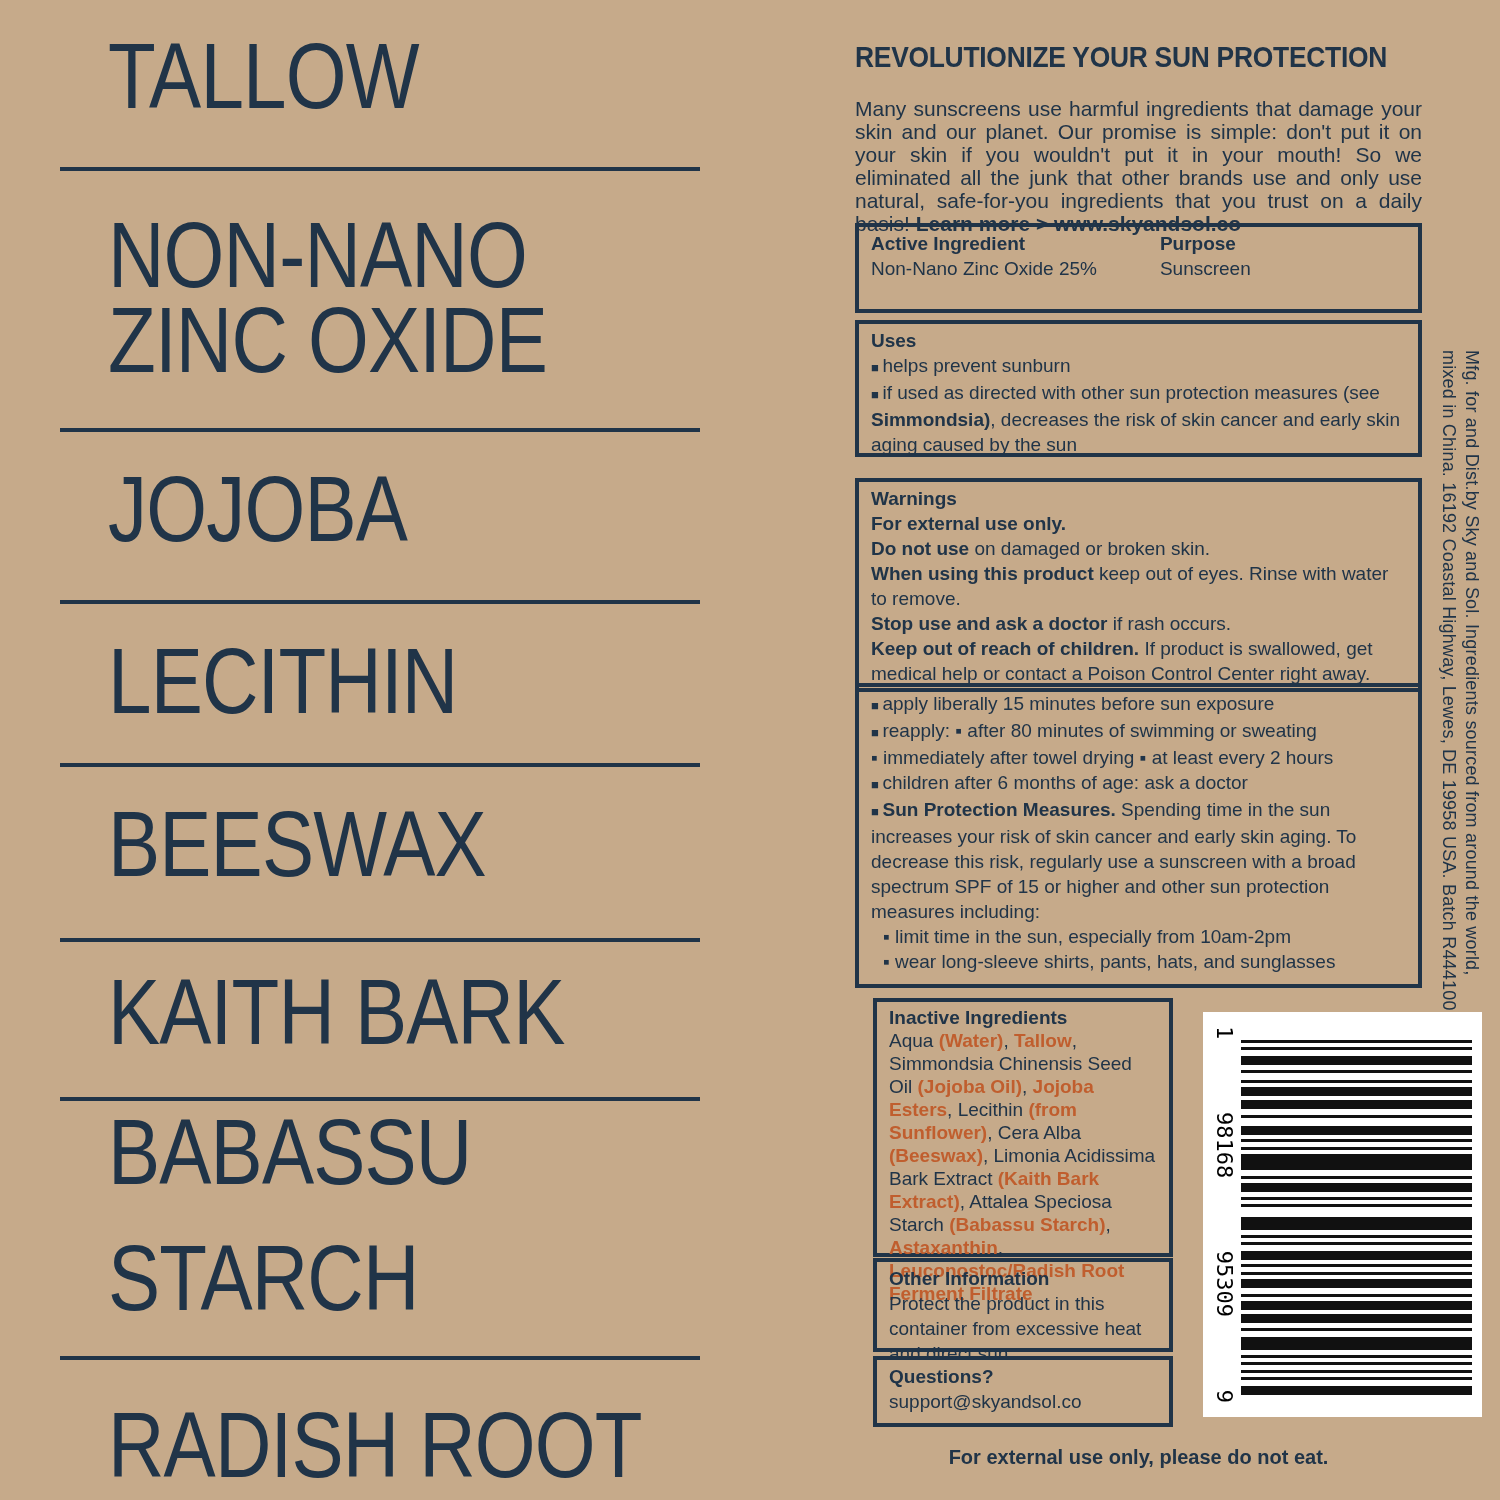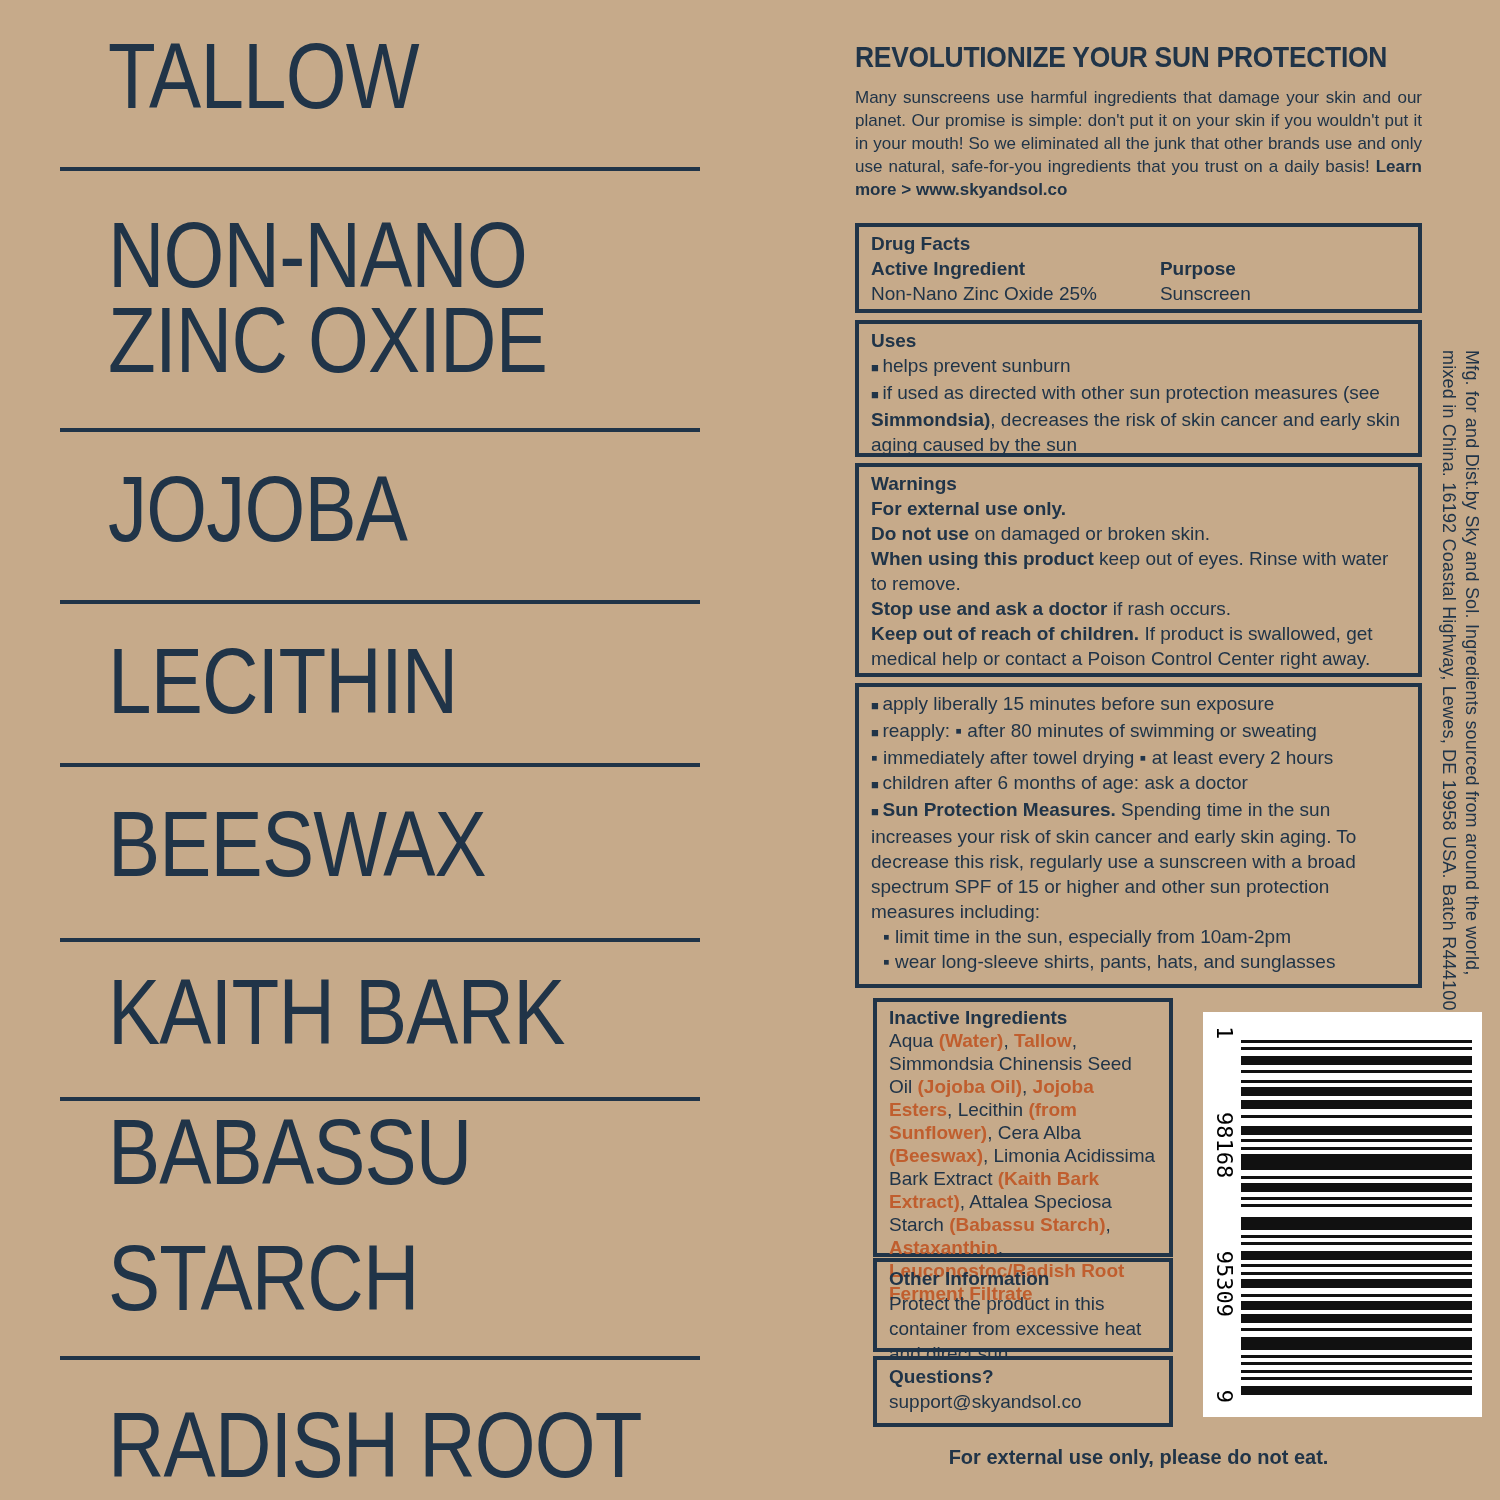--- a/index.html
+++ b/index.html
@@ -8,21 +8,21 @@
   html,body{margin:0;padding:0;background:var(--bg);}
   .label{position:relative;width:1500px;height:1500px;background:var(--bg);overflow:hidden;
          font-family:"Liberation Sans",sans-serif;color:var(--ink);padding-left:36px;}
   
   .big{position:absolute;left:108px;font-size:92px;line-height:1;letter-spacing:-1px;
        color:var(--ink);white-space:nowrap;transform:scaleX(.85);transform-origin:0 0;font-weight:normal;}
   .rule{position:absolute;left:60px;width:640px;height:4px;background:var(--ink);}
   
   .h1{position:absolute;left:855px;top:40px;font-size:30px;font-weight:bold;letter-spacing:-.3px;
       white-space:nowrap;transform:scaleX(.88);transform-origin:0 50%;}
-  .intro{position:absolute;left:855px;top:86px;width:567px;font-size:17px;line-height:23px;
+  .intro{position:absolute;left:855px;top:97px;width:567px;font-size:21px;line-height:23px;
          text-align:justify;}
   .box{position:absolute;left:855px;width:567px;border:4px solid var(--ink);box-sizing:border-box;
        padding:4px 12px 6px;font-size:19px;line-height:25px;}
   .box.narrow{width:300px;margin-left:18px;}
   .bt{font-weight:bold;}
   .b{font-weight:bold;}
   .o{color:var(--accent);font-weight:bold;}
   .sq{font-size:13px;}
   .li.sub{padding-left:12px;}
   .tight{line-height:23px;}
@@ -66,42 +66,41 @@
     <div class="big" style="top:1232px">STARCH</div>
     <div class="rule" style="top:1356px"></div>
     <div class="big" style="top:1399px">RADISH ROOT</div>
   </section>
 
   <div class="h1">REVOLUTIONIZE YOUR SUN PROTECTION</div>
 
   <div class="intro"><span>Many sunscreens use harmful ingredients that damage your skin and our planet. Our promise is simple: don't put it on your skin if you wouldn't put it in your mouth! So we eliminated all the junk that other brands use and only use natural, safe-for-you ingredients that you trust on a daily basis! </span><span class="b">Learn more &gt; www.skyandsol.co</span></div>
 
   <div class="box" style="top:223px;height:90px">
-    <div class="bt">Drug Facts</div>
     <div class="df-row">
       <div class="df-c1">
         <div class="bt">Active Ingredient</div>
         <div>Non-Nano Zinc Oxide 25%</div>
       </div>
       <div class="df-c2">
         <div class="bt">Purpose</div>
         <div>Sunscreen</div>
       </div>
     </div>
   </div>
 
   <div class="box" style="top:320px;height:137px">
     <div class="bt">Uses</div>
     <div>
         <div class="li"><span class="sq">■ </span><span>helps prevent sunburn</span></div>
         <div class="li"><span class="sq">■ </span><span>if used as directed with other sun protection measures (see </span><span class="b">Simmondsia)</span><span>, decreases the risk of skin cancer and early skin aging caused by the sun</span></div>
       </div>
   </div>
 
-  <div class="box" style="top:463px;height:214px">
+  <div class="box" style="top:478px;height:214px">
     <div class="bt">Warnings</div>
     <div>
         <div class="li"><span class="b">For external use only.</span></div>
         <div class="li"><span class="b">Do not use</span><span> on damaged or broken skin.</span></div>
         <div class="li"><span class="b">When using this product</span><span> keep out of eyes. Rinse with water to remove.</span></div>
         <div class="li"><span class="b">Stop use and ask a doctor</span><span> if rash occurs.</span></div>
         <div class="li"><span class="b">Keep out of reach of children.</span><span> If product is swallowed, get medical help or contact a Poison Control Center right away.</span></div>
       </div>
   </div>
 

